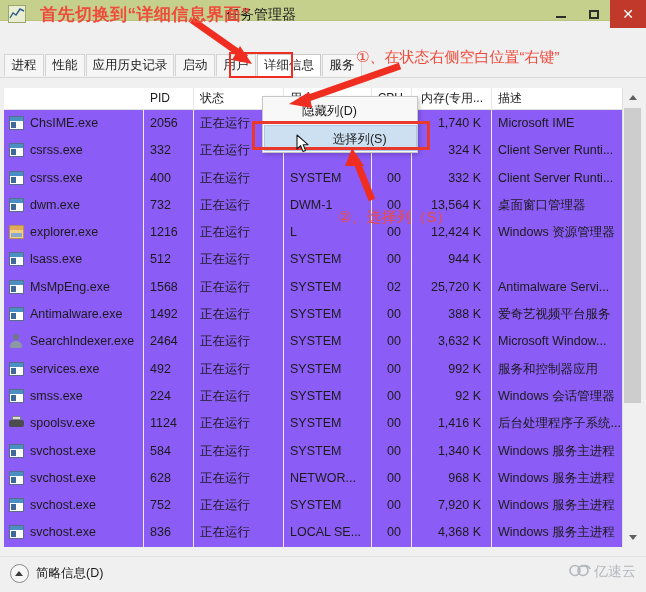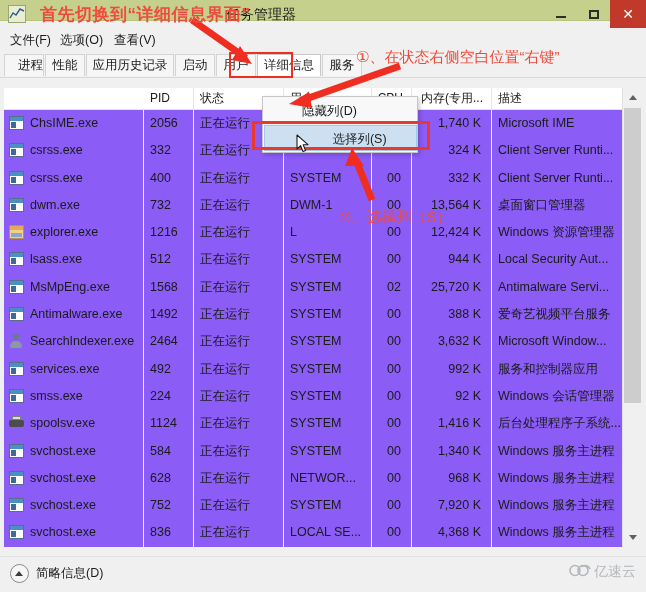--- a/index.html
+++ b/index.html
@@ -436,28 +436,23 @@
     <div class="winbtn" id="btn-max">
       <div class="glyph">
           <span class="max-box"></span>
         </div>
     </div>
     <div class="winbtn" id="btn-close">
       <div class="glyph">✕</div>
     </div>
   </div>
 
-  <div id="menubar">
-    <div class="menu-item" id="menu-file">文件(F)</div>
-    <div class="menu-item" id="menu-options">选项(O)</div>
-    <div class="menu-item" id="menu-view">查看(V)</div>
-  </div>
 
   <div id="tabstrip">
-      <div class="tab" style="left: 4px; width: 40px; text-align: right;"><span>进程</span></div>
+      <div class="tab" style="left: 4px; width: 40px;"><span>进程</span></div>
       <div class="tab" style="left: 45px; width: 40px;"><span>性能</span></div>
       <div class="tab" style="left: 86px; width: 88px;"><span>应用历史记录</span></div>
       <div class="tab" style="left: 175px; width: 40px;"><span>启动</span></div>
       <div class="tab" style="left: 216px; width: 40px;"><span>用户</span></div>
       <div class="tab active" style="left: 257px; width: 64px;"><span>详细信息</span></div>
       <div class="tab" style="left: 322px; width: 40px;"><span>服务</span></div>
     </div>
   <div id="tab-underline"></div>
 
   <div id="table-header">
@@ -521,21 +516,20 @@
         <div class="cell last" style="left: 488px; width: 130px;">Windows 资源管理器</div>
       </div>
       <div class="row">
         <span class="rowicon ic-window"></span>
         <div class="cell nameCell" style="left: 0px; width: 140px;">lsass.exe</div>
         <div class="cell" style="left: 140px; width: 50px;">512</div>
         <div class="cell" style="left: 190px; width: 90px;">正在运行</div>
         <div class="cell" style="left: 280px; width: 88px;">SYSTEM</div>
         <div class="cell num" style="left: 368px; width: 40px;">00</div>
         <div class="cell num" style="left: 408px; width: 80px;">944 K</div>
-        <div class="cell last" style="left: 488px; width: 130px;">Local Security Aut...</div>
       </div>
       <div class="row">
         <span class="rowicon ic-window"></span>
         <div class="cell nameCell" style="left: 0px; width: 140px;">MsMpEng.exe</div>
         <div class="cell" style="left: 140px; width: 50px;">1568</div>
         <div class="cell" style="left: 190px; width: 90px;">正在运行</div>
         <div class="cell" style="left: 280px; width: 88px;">SYSTEM</div>
         <div class="cell num" style="left: 368px; width: 40px;">02</div>
         <div class="cell num" style="left: 408px; width: 80px;">25,720 K</div>
         <div class="cell last" style="left: 488px; width: 130px;">Antimalware Servi...</div>

